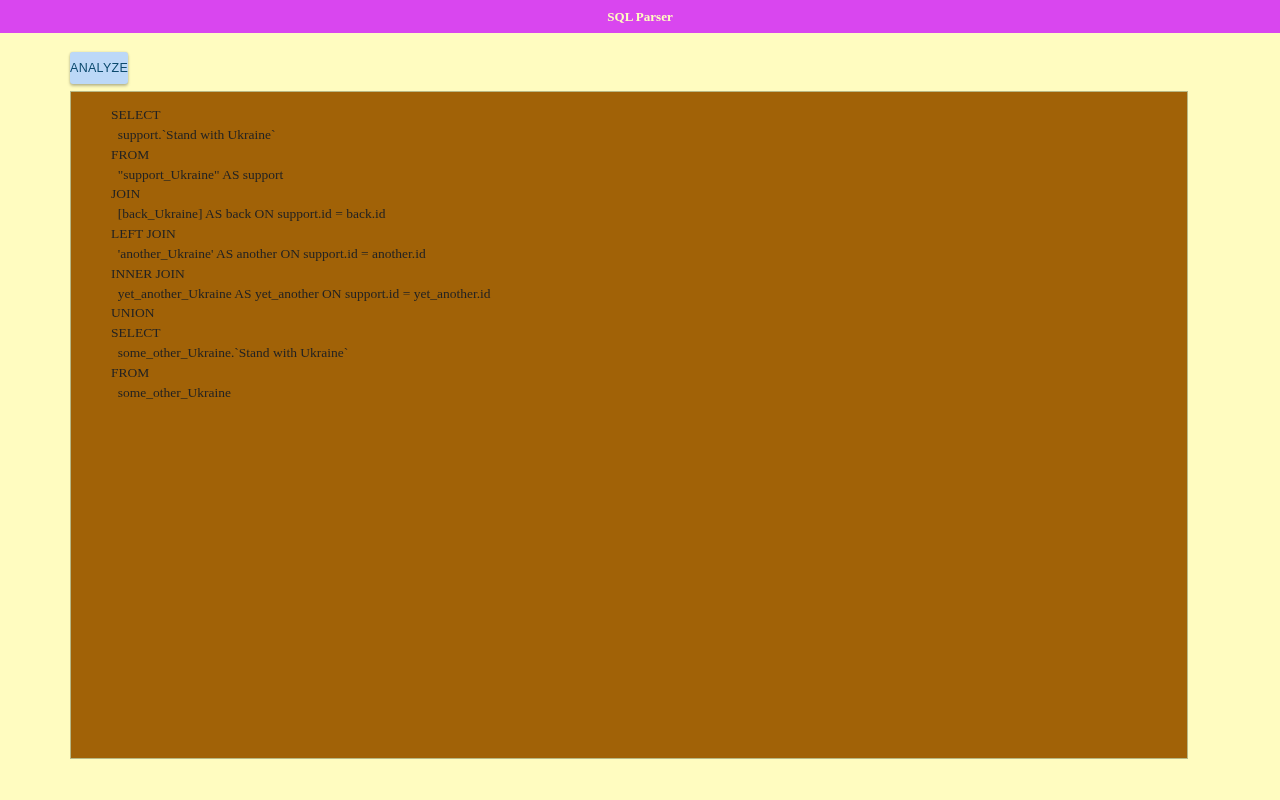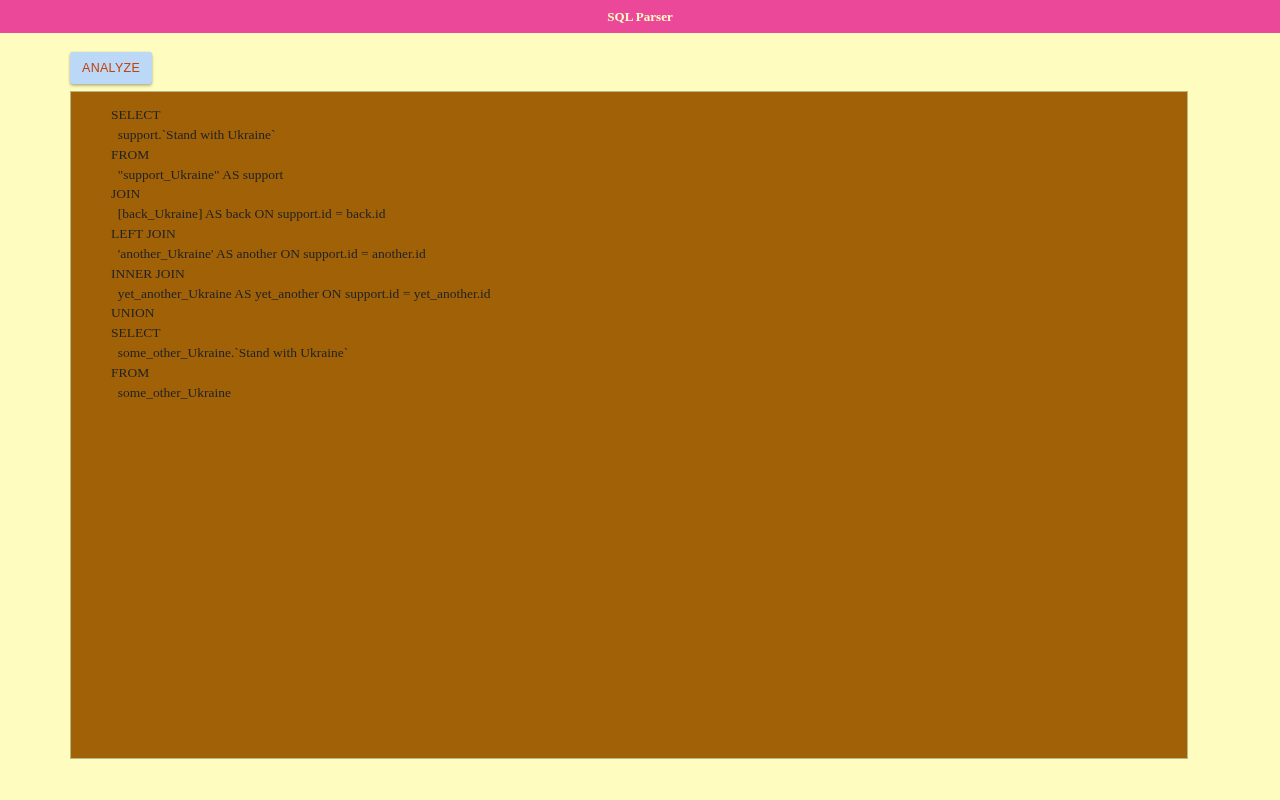--- a/index.html
+++ b/index.html
@@ -8,40 +8,40 @@
       box-sizing: border-box;
     }
     body {
       width: 1280px;
       height: 800px;
       background: #fffcc0;
       font-family: Georgia, 'Times New Roman', serif;
       overflow: hidden;
     }
     .header {
-      background: #ec4899;
+      background: #d946ef;
       height: 33px;
       display: flex;
       align-items: center;
       justify-content: center;
     }
     .header-title {
       color: #fffcc0;
       font-size: 13px;
       font-weight: bold;
     }
     .content {
       padding: 19px 70px 30px 70px;
     }
     .analyze-button {
       background: #bcd8f7;
       border: none;
-      padding: 9px 12px;
+      padding: 9px 0;
       font-size: 12.5px;
-      color: #c2410c;
+      color: #0c4a6e;
       cursor: pointer;
       border-radius: 3px;
       box-shadow: 0 2px 3px rgba(0,0,0,0.25), 0 0 2px rgba(0,0,0,0.15);
       letter-spacing: 0.3px;
       font-family: Arial, sans-serif;
     }
     .sql-textarea {
       display: block;
       width: 1118px;
       height: 668px;

